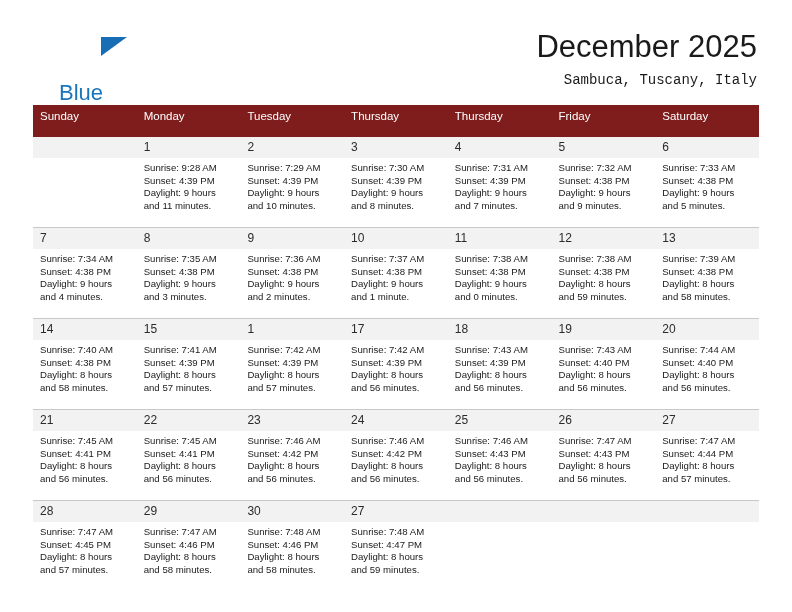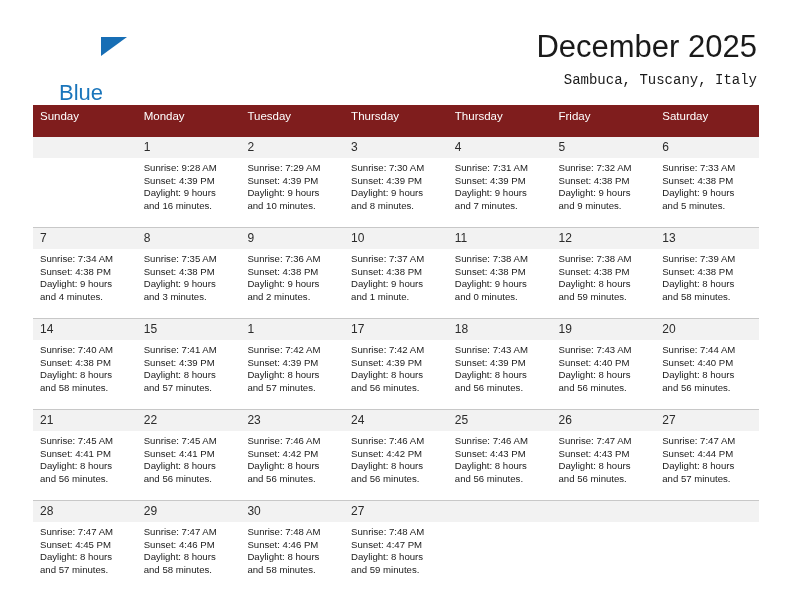--- a/index.html
+++ b/index.html
@@ -175,21 +175,21 @@
               <div></div>
               <div></div>
             </div>
           </td>
           <td>
             <div class="daynum">1</div>
             <div class="info">
               <div>Sunrise: 9:28 AM</div>
               <div>Sunset: 4:39 PM</div>
               <div>Daylight: 9 hours</div>
-              <div>and 16 minutes.</div>
+              <div>and 11 minutes.</div>
             </div>
           </td>
           <td>
             <div class="daynum">2</div>
             <div class="info">
               <div>Sunrise: 7:29 AM</div>
               <div>Sunset: 4:39 PM</div>
               <div>Daylight: 9 hours</div>
               <div>and 10 minutes.</div>
             </div>

